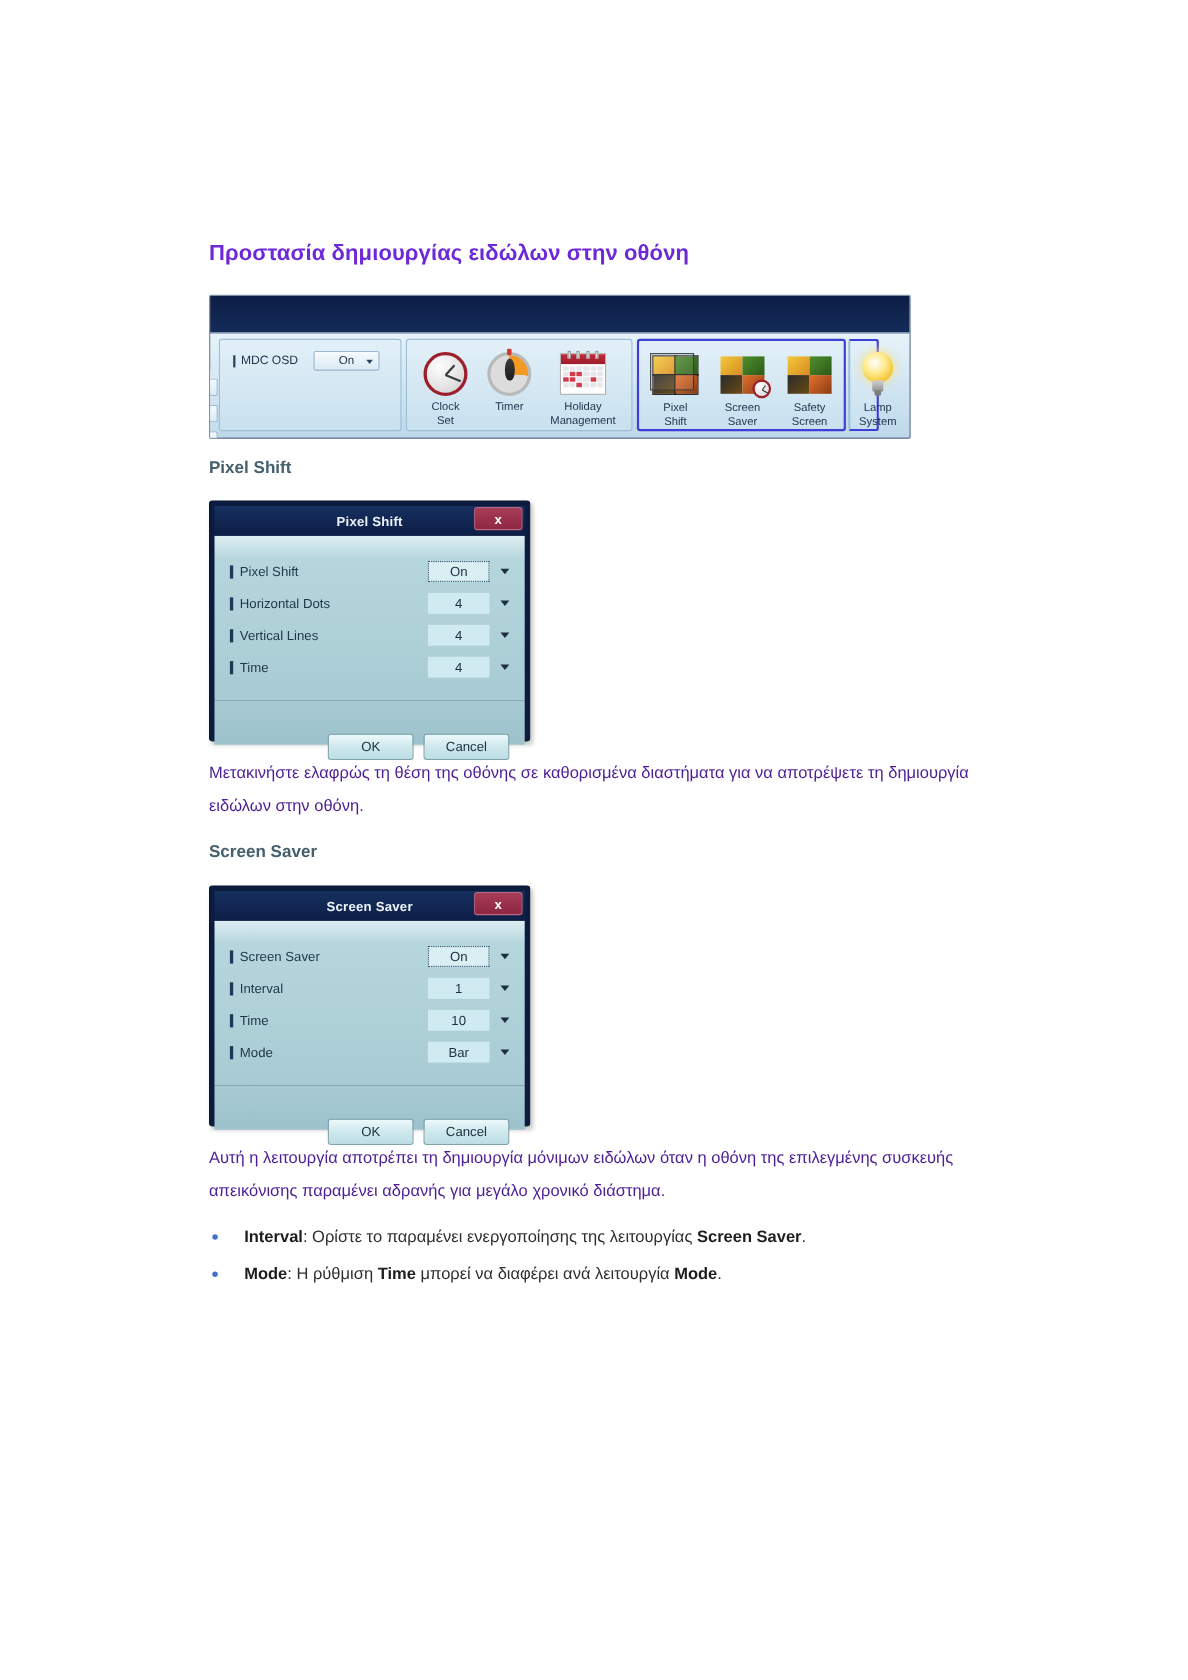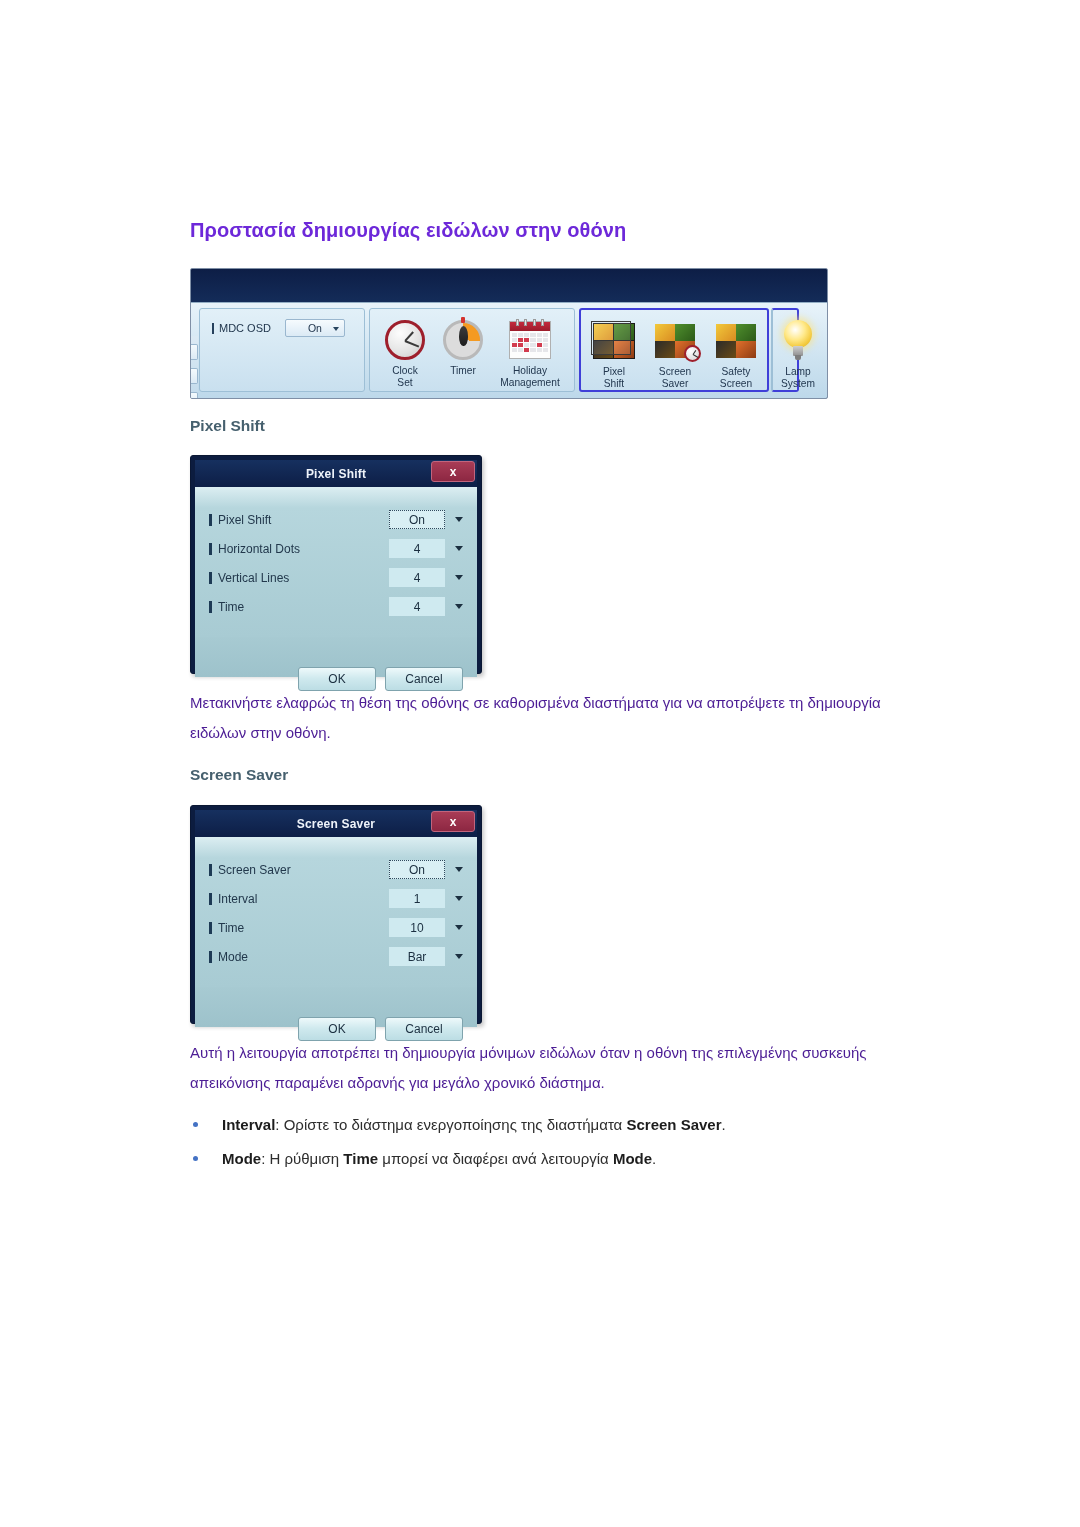--- a/index.html
+++ b/index.html
@@ -529,21 +529,21 @@
       <div class="dlg-btn">Cancel</div>
     </div>
   </div>
 
   <div class="para" id="para-saver">Αυτή η λειτουργία αποτρέπει τη δημιουργία μόνιμων ειδώλων όταν η οθόνη της επιλεγμένης συσκευής απεικόνισης παραμένει αδρανής για μεγάλο χρονικό διάστημα.</div>
 
   <div class="bullets" id="bullets">
     <div class="bullet-row">
       <span class="bullet-dot"></span>
       <span class="bullet-text">
-        <b>Interval</b><span>: Ορίστε το διάστημα ενεργοποίησης της διαστήματα </span><b>Screen Saver</b><span>.</span>
+        <b>Interval</b><span>: Ορίστε το παραμένει ενεργοποίησης της λειτουργίας </span><b>Screen Saver</b><span>.</span>
       </span>
     </div>
     <div class="bullet-row">
       <span class="bullet-dot"></span>
       <span class="bullet-text">
         <b>Mode</b><span>: Η ρύθμιση </span><b>Time</b><span> μπορεί να διαφέρει ανά λειτουργία </span><b>Mode</b><span>.</span>
       </span>
     </div>
   </div>
 

